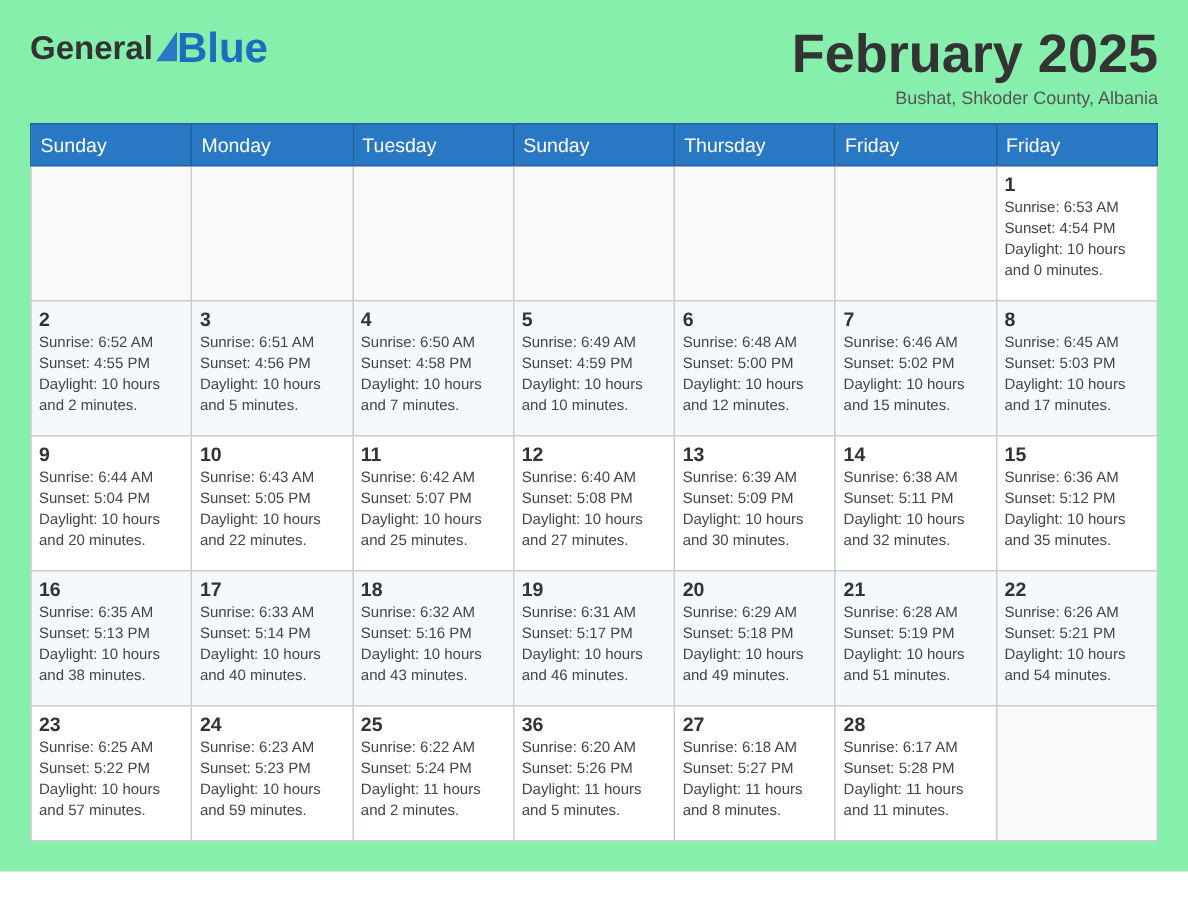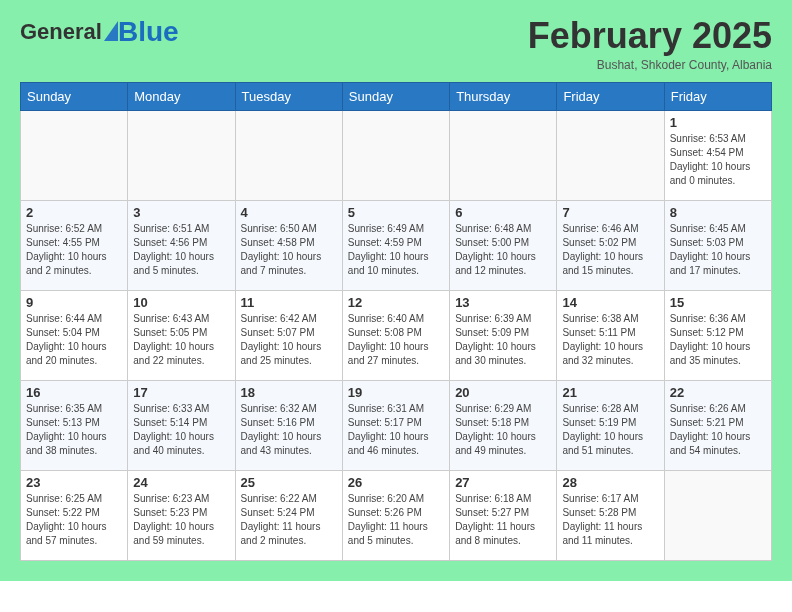--- a/index.html
+++ b/index.html
@@ -246,21 +246,21 @@
           </td>
           <td>
             <div class="day-num">24</div>
             <div class="day-info">Sunrise: 6:23 AM<br>Sunset: 5:23 PM<br>Daylight: 10 hours<br>and 59 minutes.</div>
           </td>
           <td>
             <div class="day-num">25</div>
             <div class="day-info">Sunrise: 6:22 AM<br>Sunset: 5:24 PM<br>Daylight: 11 hours<br>and 2 minutes.</div>
           </td>
           <td>
-            <div class="day-num">26</div>
+            <div class="day-num">36</div>
             <div class="day-info">Sunrise: 6:20 AM<br>Sunset: 5:26 PM<br>Daylight: 11 hours<br>and 5 minutes.</div>
           </td>
           <td>
             <div class="day-num">27</div>
             <div class="day-info">Sunrise: 6:18 AM<br>Sunset: 5:27 PM<br>Daylight: 11 hours<br>and 8 minutes.</div>
           </td>
           <td>
             <div class="day-num">28</div>
             <div class="day-info">Sunrise: 6:17 AM<br>Sunset: 5:28 PM<br>Daylight: 11 hours<br>and 11 minutes.</div>
           </td>

